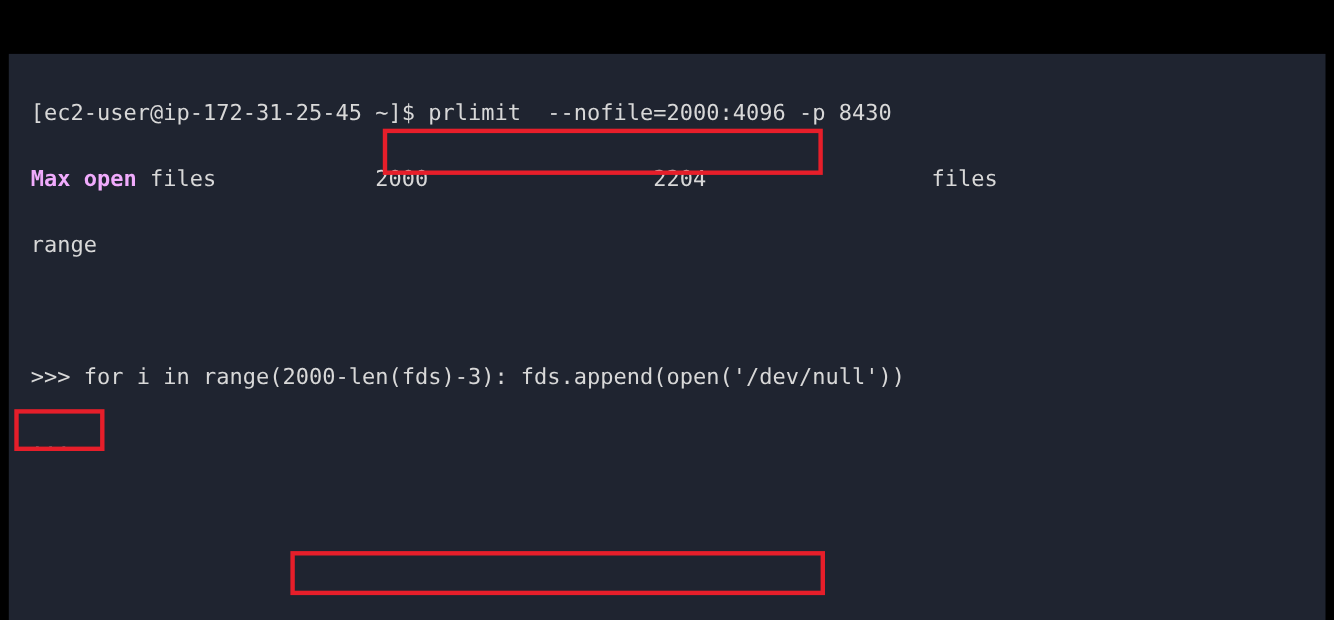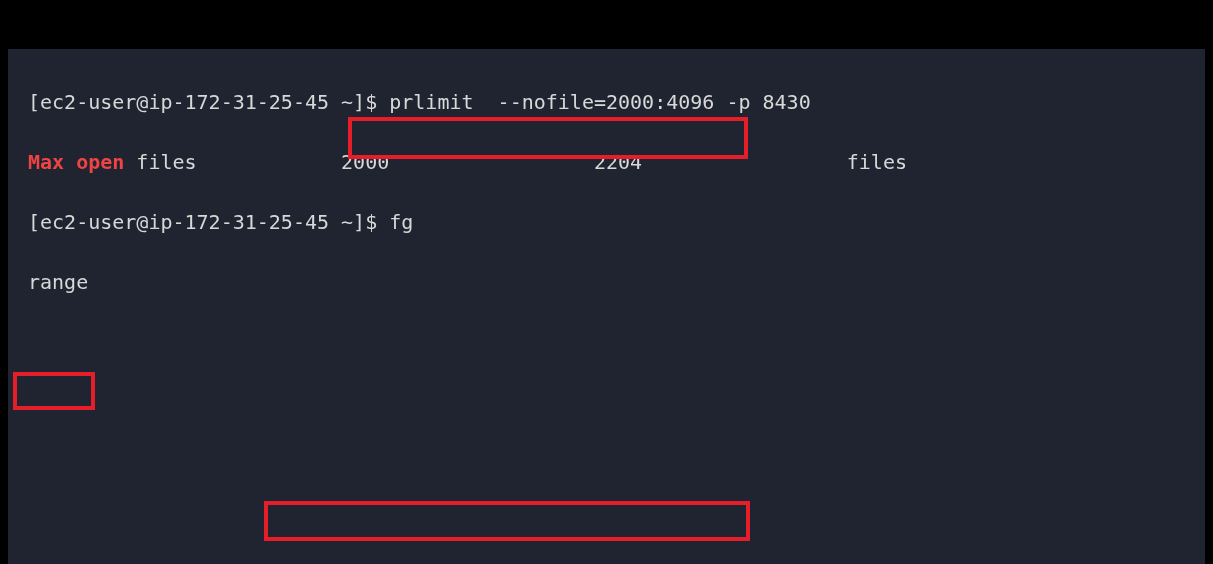--- a/index.html
+++ b/index.html
@@ -23,21 +23,21 @@
       padding: 8px 20px;
       height: 100%;
       position: relative;
       white-space: pre;
       margin-top: 41px;
     }
     .prompt {
       color: #d8d8d8;
     }
     .max-open {
-      color: #ef4444;
+      color: #f0abfc;
       font-weight: bold;
     }
     .hl-box1 {
       position: absolute;
       border: 4px solid #e61e2a;
       background: transparent;
       pointer-events: none;
     }
     .box-limits {
       top: 68px;
@@ -60,24 +60,24 @@
     .line {
       display: block;
     }
   </style>
 </head>
 <body>
 
 <div class="terminal">
 <span class="line"><span class="prompt">[ec2-user@ip-172-31-25-45 ~]$ </span><span>prlimit  --nofile=2000:4096 -p 8430</span></span>
 <span class="line"><span class="max-open">Max open</span><span> files            2000                 2204                 files</span></span>
-<span class="line"><span class="prompt">[ec2-user@ip-172-31-25-45 ~]$ </span><span>fg</span></span>
 <span class="line">range</span>
 <span class="line"></span>
 <span class="line"></span>
+<span class="line">&gt;&gt;&gt; for i in range(2000-len(fds)-3): fds.append(open('/dev/null'))</span>
 <span class="line">...</span>
 
 
 
 
 
 
 
   <div class="hl-box1 box-limits"></div>
   <div class="hl-box1 box-1997"></div>

